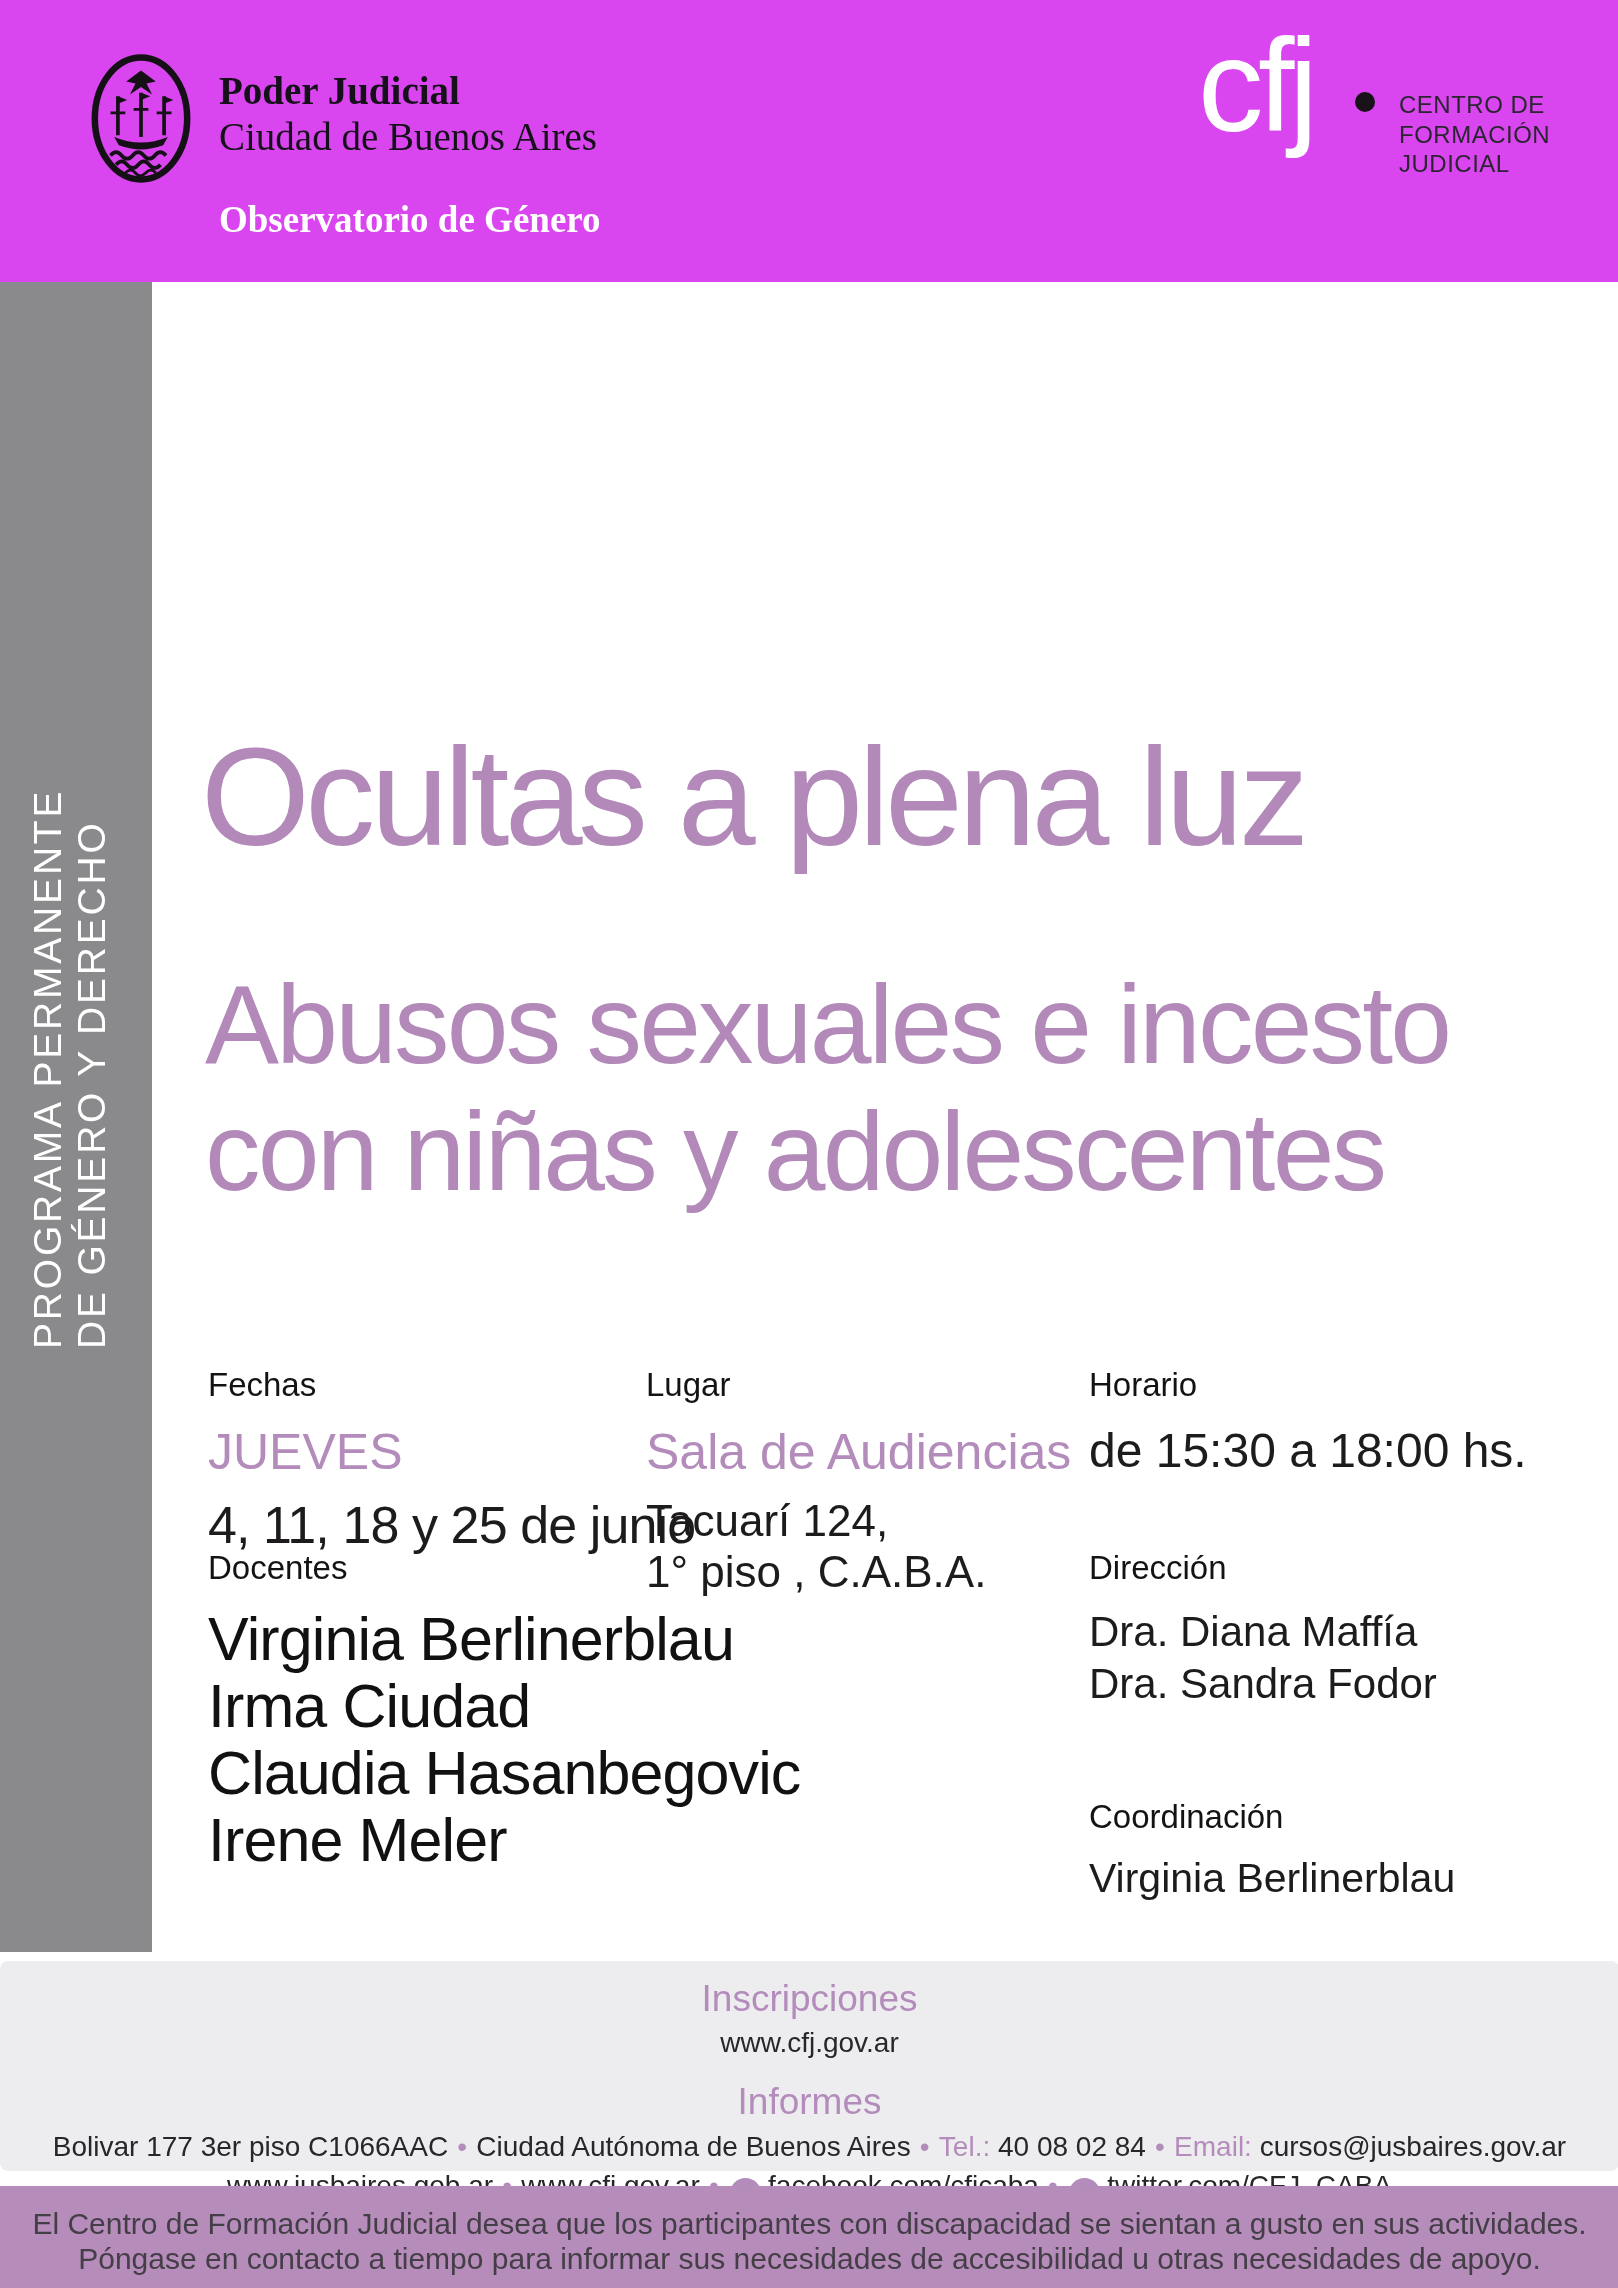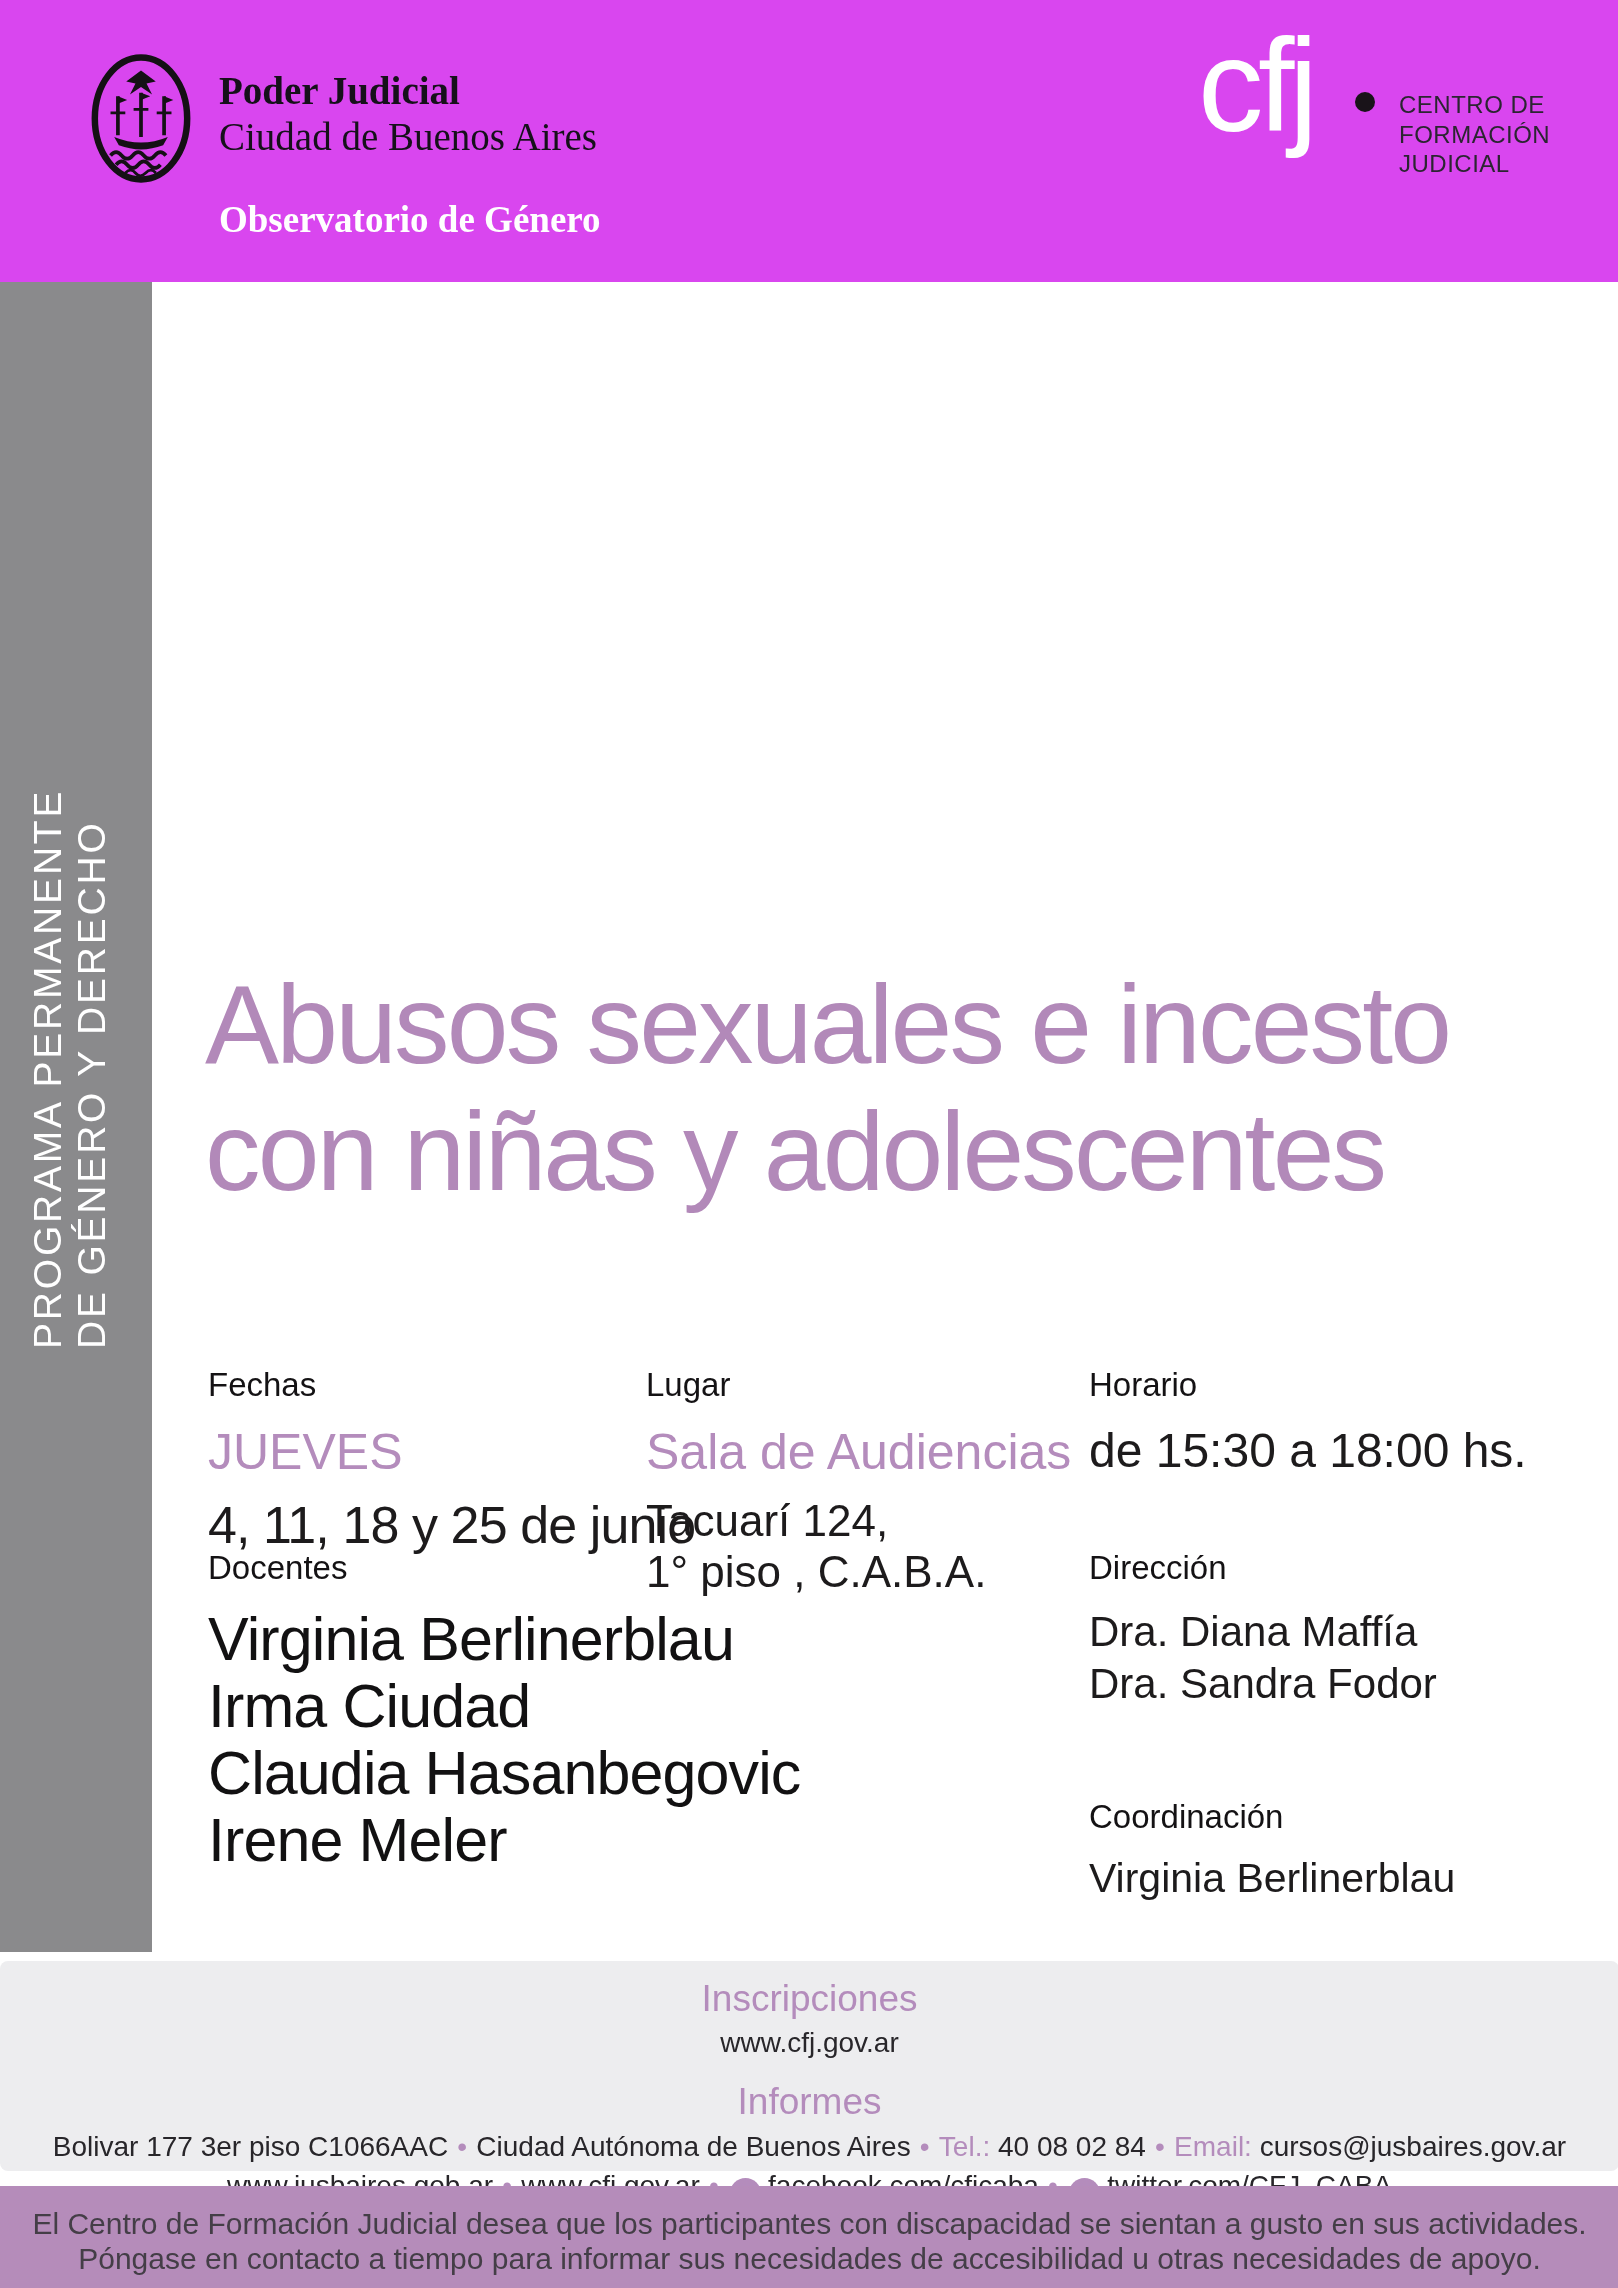--- a/index.html
+++ b/index.html
@@ -136,20 +136,21 @@
       <div>JUDICIAL</div>
     </div>
   </div>
 
   <div class="sidebar"></div>
   <div class="sidebar-rot">
     <div>PROGRAMA PERMANENTE</div>
     <div>DE GÉNERO Y DERECHO</div>
   </div>
 
+  <div class="title">Ocultas a plena luz</div>
   <div class="subtitle">
     <div>Abusos sexuales e incesto</div>
     <div>con niñas y adolescentes</div>
   </div>
 
   <div class="col-fechas">
     <div class="label">Fechas</div>
     <div class="purple-val">JUEVES</div>
     <div class="dates-val">4, 11, 18 y 25 de junio</div>
   </div>

